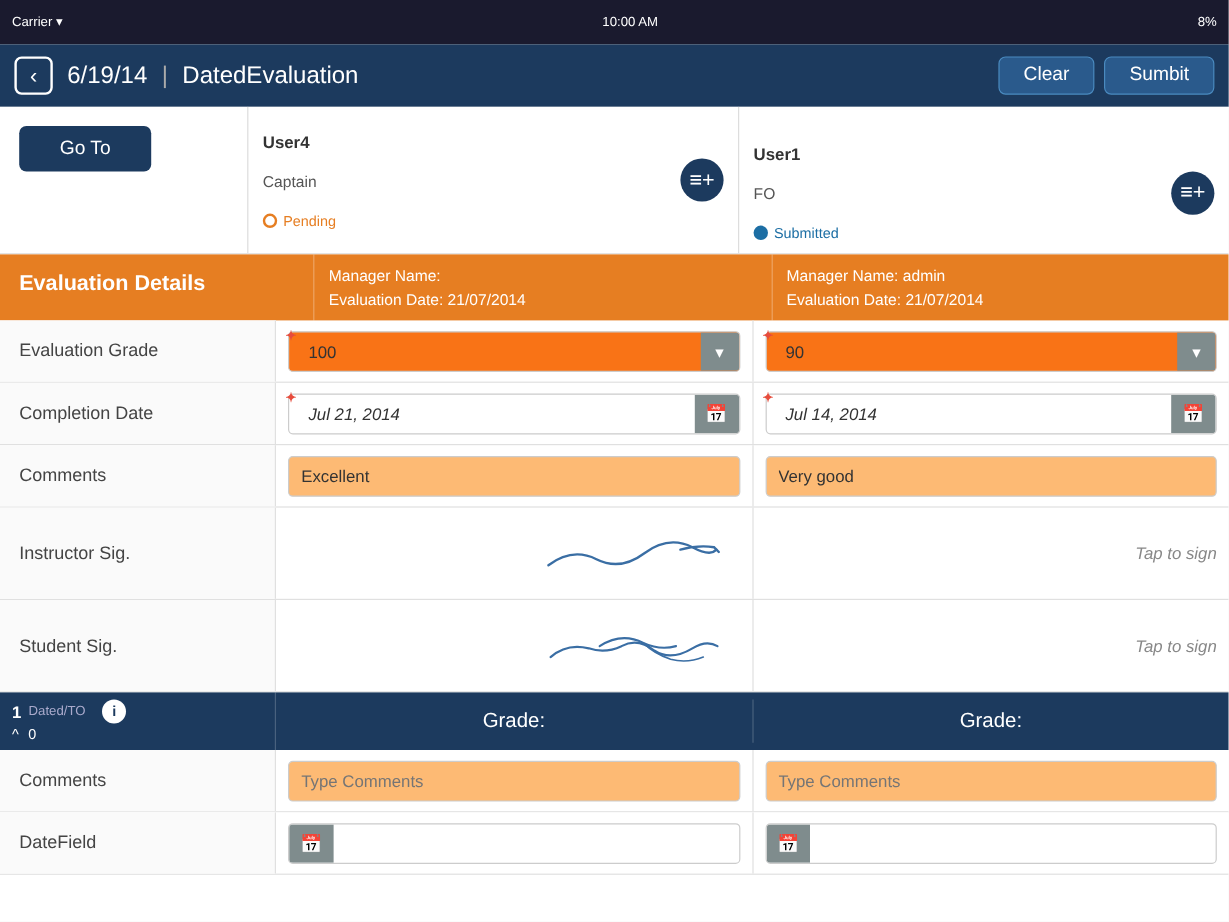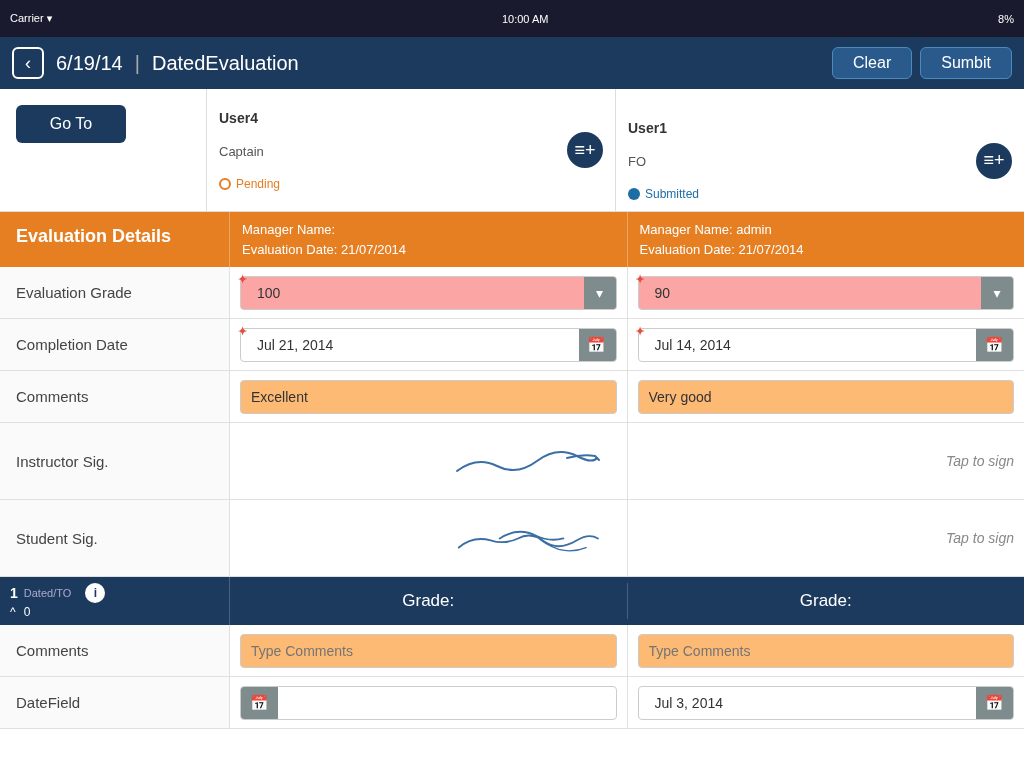--- a/index.html
+++ b/index.html
@@ -153,21 +153,21 @@
       color: white; font-size: 18px; cursor: pointer;
     }
 
     
     .section-header {
       background: #e67e22;
       color: white;
       display: flex;
     }
     .section-header-label {
-      width: 230px;
+      width: 262px;
       padding: 14px 16px;
       font-size: 18px;
       font-weight: 600;
       border-right: 1px solid rgba(255,255,255,0.3);
       flex-shrink: 0;
     }
     .section-header-col {
       flex: 1;
       padding: 8px 12px;
       font-size: 13px;
@@ -213,21 +213,21 @@
       font-weight: bold;
     }
 
     
     .dropdown-field {
       display: flex;
       align-items: center;
       border: 1px solid #ccc;
       border-radius: 4px;
       width: 100%;
-      background: #fca5a5;
+      background: #f97316;
       overflow: hidden;
     }
     .dropdown-value {
       flex: 1;
       padding: 8px 10px 8px 16px;
       font-size: 14px;
       color: #333;
     }
     .dropdown-arrow {
       background: #7f8c8d;
@@ -249,20 +249,21 @@
       border-radius: 4px;
       width: 100%;
       background: white;
       overflow: hidden;
     }
     .date-value {
       flex: 1;
       padding: 8px 10px 8px 16px;
       font-size: 14px;
       color: #333;
+      font-style: italic;
     }
     .date-icon-btn {
       background: #7f8c8d;
       color: white;
       padding: 7px 9px;
       font-size: 15px;
       cursor: pointer;
       display: flex;
       align-items: center;
       justify-content: center;
@@ -517,19 +518,18 @@
 
   <div class="data-row sub-section">
     <div class="row-label">DateField</div>
     <div class="row-cell">
       <div class="date-field">
         <div class="date-icon-btn">📅</div>
       </div>
     </div>
     <div class="row-cell">
       <div class="date-field">
-        <span class="date-value">Jul 3, 2014</span>
         <div class="date-icon-btn">📅</div>
       </div>
     </div>
   </div>
 
 </div>
 
 </body></html>

